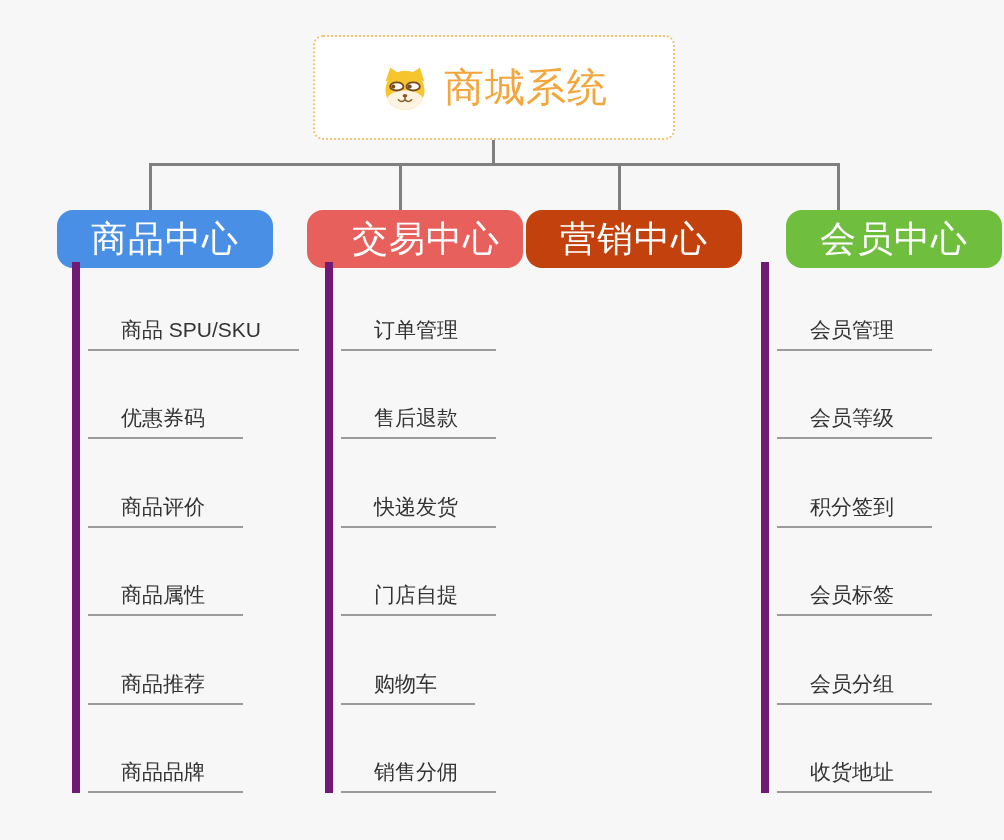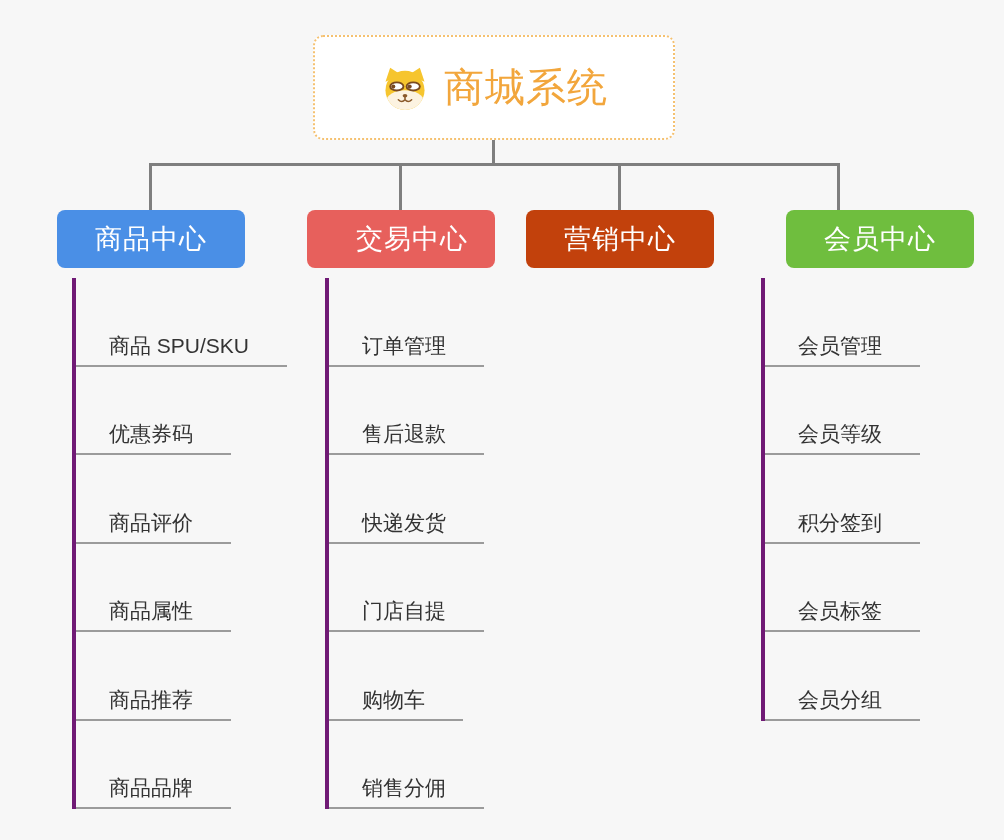--- a/index.html
+++ b/index.html
@@ -27,33 +27,34 @@
   .conn-root-stem  { left:492px; top:140px; width:3px; height:24px; }
   .conn-hbar       { left:149px; top:163px; width:691px; height:3px; }
   .conn-drop       { top:163px; width:3px; height:47px; }
   .conn-drop-1 { left:149px; }
   .conn-drop-2 { left:399px; }
   .conn-drop-3 { left:618px; }
   .conn-drop-4 { left:837px; }
 
   
   .branch-box {
-    position:absolute; top:210px; width:188px; height:58px;
-    border-radius:8px; display:flex; align-items:center; justify-content:center;
-    color:#ffffff; font-size:27px; letter-spacing:1px;
+    position:absolute; top:210px; width:216px; height:58px;
+    border-radius:16px; display:flex; align-items:center; justify-content:center;
+    color:#ffffff; font-size:36px; letter-spacing:1px;
   }
   .branch-box-1 { left:57px; }
   .branch-box-2 { left:307px;padding-left:22px; }
   .branch-box-3 { left:526px; }
   .branch-box-4 { left:786px; }
 
   
   .branch-column {
-    position:absolute; top:278px;
-    border-left:4px solid #701a75;
+    position:absolute; top:262px;
+    border-left:8px solid #701a75;
+    padding-left:8px;
   }
   .branch-column-1 { left:72px; }
   .branch-column-2 { left:325px; }
   .branch-column-3 { left:541px; }
   .branch-column-4 { left:761px; }
 
   .tree-item {
     height:88.5px; width:max-content;
     display:flex; align-items:flex-end;
     padding:0 38px 5px 33px;
@@ -125,15 +126,16 @@
     <div class="tree-item">销售分佣</div>
   </div>
 
 
   <div class="branch-column branch-column-4">
     <div class="tree-item">会员管理</div>
     <div class="tree-item">会员等级</div>
     <div class="tree-item">积分签到</div>
     <div class="tree-item">会员标签</div>
     <div class="tree-item">会员分组</div>
+    <div class="tree-item">收货地址</div>
   </div>
 
 </div>
 
 </body></html>

